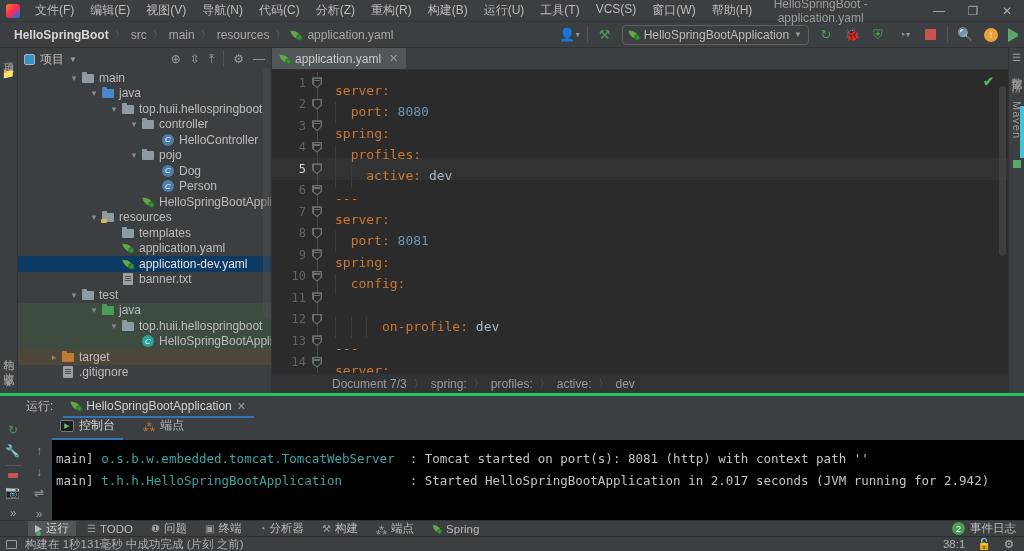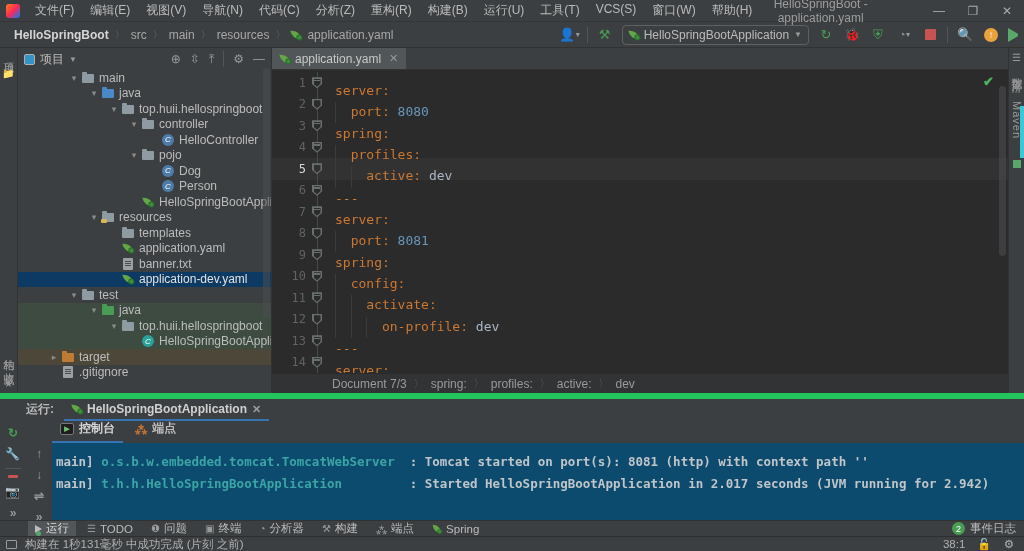--- a/index.html
+++ b/index.html
@@ -88,35 +88,35 @@
   .pent.par::after { content:""; position:absolute; left:2px; right:2px; top:2.5px; height:1.5px; background:#67706b; }
   .codetxt { white-space:pre; padding-left:7px;margin-top:16px; }
   .ind { display:inline-block; width:2ch; box-shadow:inset 1px 0 0 #3a3d3f; height:21.5px; vertical-align:middle;}
   .tk-k { color:#cc7832; } .tk-n { color:#6897bb; } .tk-v { color:#a9b7c6; }
   .echeck { position:absolute; right:14px; top:26px; color:#4db35f; font-size:13px; font-weight:bold;}
   .esb { position:absolute; right:2px; top:38px; width:7px; height:170px; background:#4b4f52; border-radius:4px; opacity:.55; }
   .ebread { height:20px; background:#313335; border-top:1px solid #2a2a2a; display:flex; align-items:center; padding-left:60px; font-size:12px; color:#9a9a9a; flex:0 0 auto; gap:2px;}
   .ebread .sep { color:#64696b; margin:0 5px; font-size:10px;}
 
   
-  .runpanel { height:127px; flex:0 0 auto; background:#3c3f41; border-top:6px solid #22c55e; display:flex; flex-direction:column;font-weight:bold; }
+  .runpanel { height:127px; flex:0 0 auto; background:#3c3f41; border-top:3px solid #22c55e; display:flex; flex-direction:column; }
   .run-head { height:22px; display:flex; align-items:flex-end; padding-left:26px; font-size:12px; flex:0 0 auto; }
   .run-head .lbl { color:#bbb; padding:0 10px 3px 0; }
   .runtab { display:flex; align-items:center; gap:5px; padding:0 8px 3px; color:#d0d0d0; border-bottom:2px solid #3574b0; }
   .runtab .x { color:#9a9a9a; font-size:11px; }
   .run-body { flex:1; display:flex; min-height:0; }
   .rcol { width:26px; display:flex; flex-direction:column; align-items:center; gap:7px; padding-top:5px; font-size:12px; color:#9a9a9a; flex:0 0 auto;}
   .rcol .sep { width:16px; height:1px; background:#515557; }
   .rcol .stop-sq { width:10px; height:10px; }
   .rcol.second { padding-top:26px; }
   .run-content { flex:1; display:flex; flex-direction:column; min-width:0;}
-  .ctabs { height:22px; display:flex; align-items:flex-end; gap:4px; font-size:12px; flex:0 0 auto; }
+  .ctabs { height:22px; display:flex; align-items:flex-end; gap:12px; font-size:12px; flex:0 0 auto; }
   .ctab { display:flex; align-items:center; gap:5px; padding:0 8px 4px; color:#bbb; border-bottom:2px solid transparent; }
   .ctab.active { border-bottom-color:#3574b0; color:#d5d5d5; }
-  .console { flex:1; background:#0c4a6e; font-family:"DejaVu Sans Mono", monospace; font-size:12.5px; padding:8px 0 0 4px; overflow:hidden; white-space:pre; }
+  .console { flex:1; background:#000000; font-family:"DejaVu Sans Mono", monospace; font-size:12.5px; padding:8px 0 0 4px; overflow:hidden; white-space:pre; }
   .cline { height:22px; line-height:22px; }
   .cg-p { color:#bfc5c9; } .cg-l { color:#3ba5a5; }
   .consoleic { width:14px; height:12px; background:#1e1e1e; border:1px solid #777; border-radius:2px; color:#6fbf73; font-size:7px; display:flex; align-items:center; justify-content:center;}
   .endpic { color:#C57633; font-size:11px; }
 
   
   .bbar { height:16px; background:#3c3f41; border-top:1px solid #323232; display:flex; align-items:center; font-size:11.5px; padding:0 8px 0 28px; gap:4px; flex:0 0 auto; color:#bbb;}
   .bitem { display:flex; align-items:center; gap:4px; padding:1px 7px; height:16px; }
   .bitem.active { background:#515658; color:#dedede; }
   .bplay { width:0;height:0;border-left:7px solid #8a8a8a;border-top:4px solid transparent;border-bottom:4px solid transparent; position:relative;}
@@ -303,33 +303,33 @@
             </span>
             <span>templates</span>
           </div>
           <div class="trow" style="padding-left: 90px;">
             <span class="chev"></span>
             <span class="ticon">
               <i class="leaf"></i>
             </span>
             <span>application.yaml</span>
           </div>
+          <div class="trow sel" style="padding-left: 90px;">
+            <span class="chev"></span>
+            <span class="ticon">
+              <i class="leaf"></i>
+            </span>
+            <span>application-dev.yaml</span>
+          </div>
           <div class="trow" style="padding-left: 90px;">
             <span class="chev"></span>
             <span class="ticon">
               <i class="doc"></i>
             </span>
             <span>banner.txt</span>
-          </div>
-          <div class="trow sel" style="padding-left: 90px;">
-            <span class="chev"></span>
-            <span class="ticon">
-              <i class="leaf"></i>
-            </span>
-            <span>application-dev.yaml</span>
           </div>
           <div class="trow" style="padding-left: 50px;">
             <span class="chev">▾</span>
             <span class="ticon">
               <i class="fold "></i>
             </span>
             <span>test</span>
           </div>
           <div class="trow hl" style="padding-left: 70px;">
             <span class="chev">▾</span>
@@ -469,21 +469,20 @@
             </span>
             <span class="codetxt"><span class="ind"></span><span class="tk-k">config:</span></span>
           </div>
           <div class="cl">
             <span class="lnum">11</span>
             <span class="gut">
               <span class="pent par">
                 <i></i>
               </span>
             </span>
-            <span class="codetxt"><span class="ind"></span><span class="ind"></span><span class="tk-k">activate:</span></span>
           </div>
           <div class="cl">
             <span class="lnum">12</span>
             <span class="gut">
               <span class="pent">
                 <i></i>
               </span>
             </span>
             <span class="codetxt"><span class="ind"></span><span class="ind"></span><span class="ind"></span><span class="tk-k">on-profile: </span><span class="tk-v">dev</span></span>
           </div>

